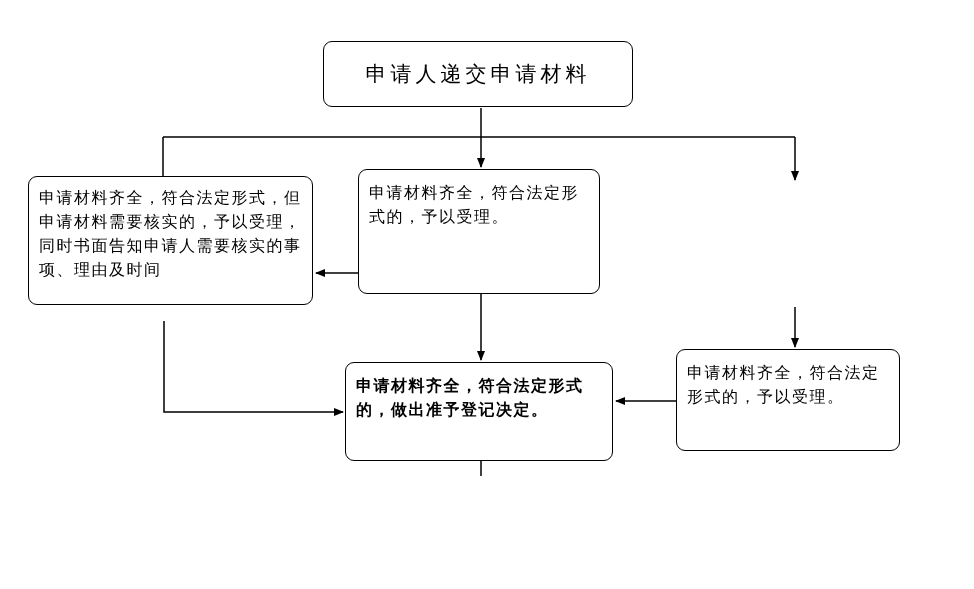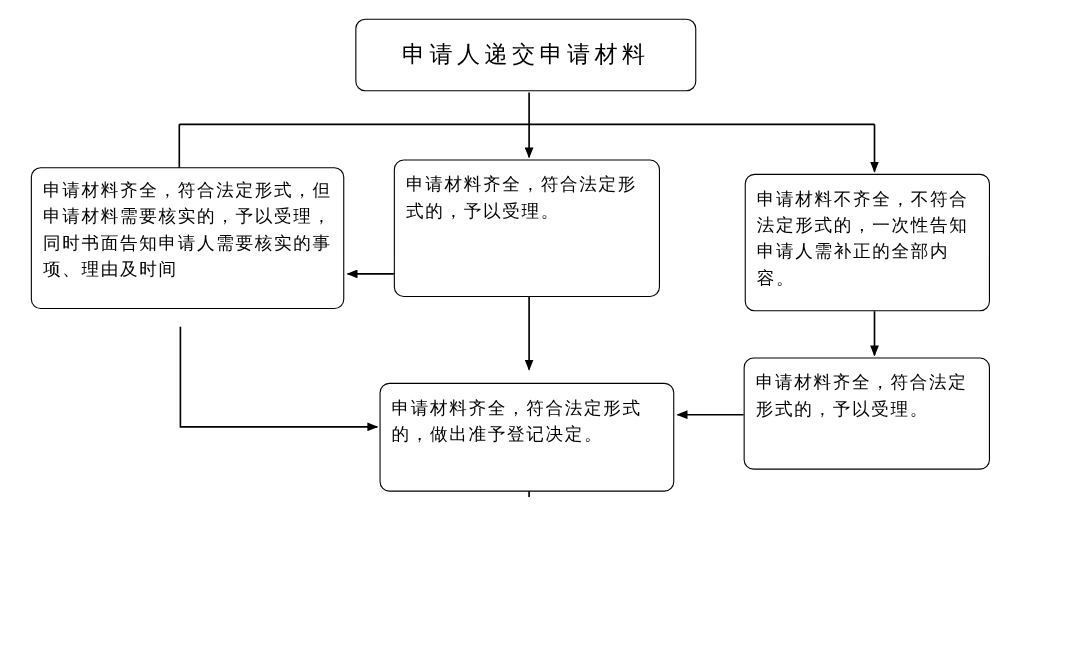--- a/index.html
+++ b/index.html
@@ -8,20 +8,21 @@
     background: #ffffff;
   }
   .stage {
     position: relative;
     width: 974px;
     height: 452px;
     background: #ffffff;
     font-family: "Liberation Sans", sans-serif;
     color: #000000;
     overflow: hidden;
+    margin-top: 24px;
   }
   .connectors {
     position: absolute;
     left: 0;
     top: 0;
     width: 974px;
     height: 589px;
   }
   .node {
     position: absolute;
@@ -46,21 +47,21 @@
     text-align: center;
   }
   .node.centered {
     text-align: center;
   }
   #n-submit     { left: 323px; top: 17px;  width: 310px; height: 66px; }
   #n-verify     { left: 28px;  top: 152px; width: 285px; height: 129px; padding: 9px 10px; }
   #n-accept     { left: 358px; top: 145px; width: 242px; height: 125px; }
   #n-incomplete { left: 677px; top: 158px; width: 223px; height: 125px; }
   #n-corrected  { left: 676px; top: 325px; width: 224px; height: 102px; }
-  #n-decision   { left: 345px; top: 348px; width: 268px; height: 99px; }
+  #n-decision   { left: 345px; top: 338px; width: 268px; height: 99px; font-weight: bold; }
   #n-notice     { left: 343px; top: 468px; width: 272px; height: 67px; }
 </style>
 </head>
 <body>
 
 <div class="stage">
 
   <svg class="connectors" viewBox="0 0 974 589" xmlns="http://www.w3.org/2000/svg">
     <defs>
       <marker id="arrow" markerWidth="10" markerHeight="8" refX="9" refY="4" orient="auto" markerUnits="userSpaceOnUse">
@@ -86,23 +87,20 @@
   </div>
 
   <div class="node" id="n-verify">
     <span>申请材料齐全，符合法定形式，但申请材料需要核实的，予以受理，同时书面告知申请人需要核实的事项、理由及时间</span>
   </div>
 
   <div class="node" id="n-accept">
     <span>申请材料齐全，符合法定形式的，予以受理。</span>
   </div>
 
-  <div class="node" id="n-incomplete">
-    <span>申请材料不齐全，不符合法定形式的，一次性告知申请人需补正的全部内容。</span>
-  </div>
 
   <div class="node" id="n-corrected">
     <span>申请材料齐全，符合法定形式的，予以受理。</span>
   </div>
 
   <div class="node" id="n-decision">
     <span>申请材料齐全，符合法定形式的，做出准予登记决定。</span>
   </div>
 
 

